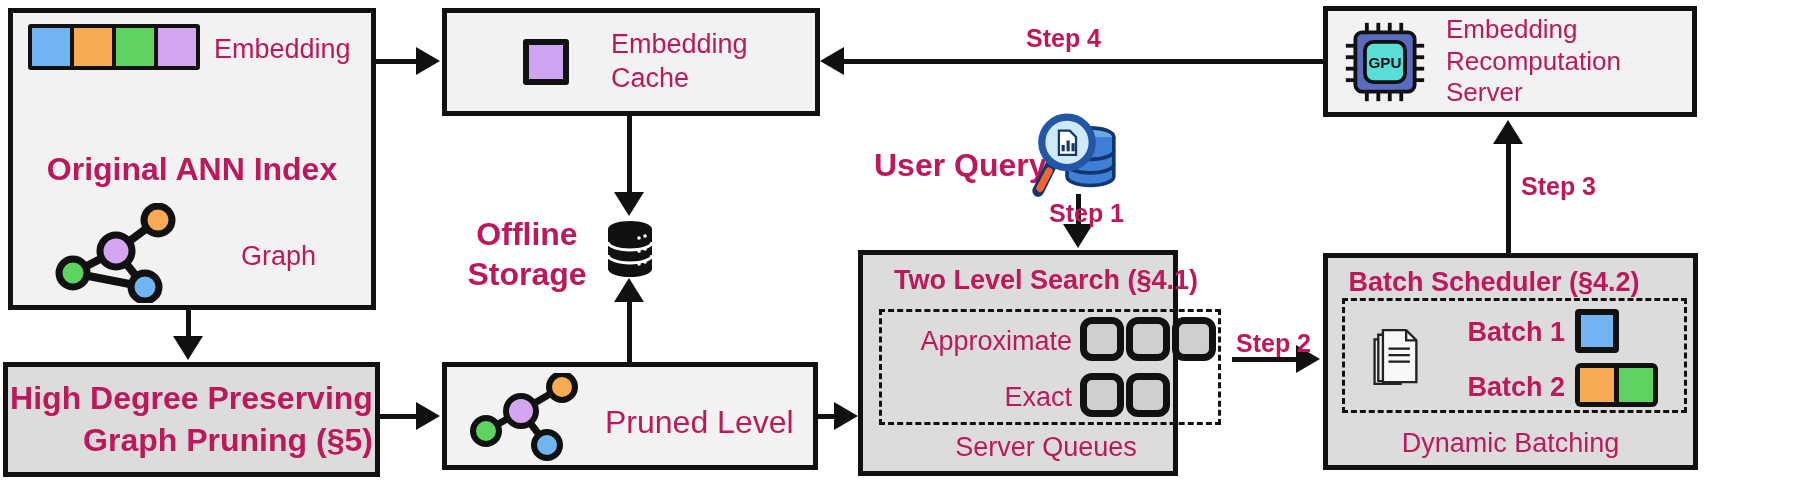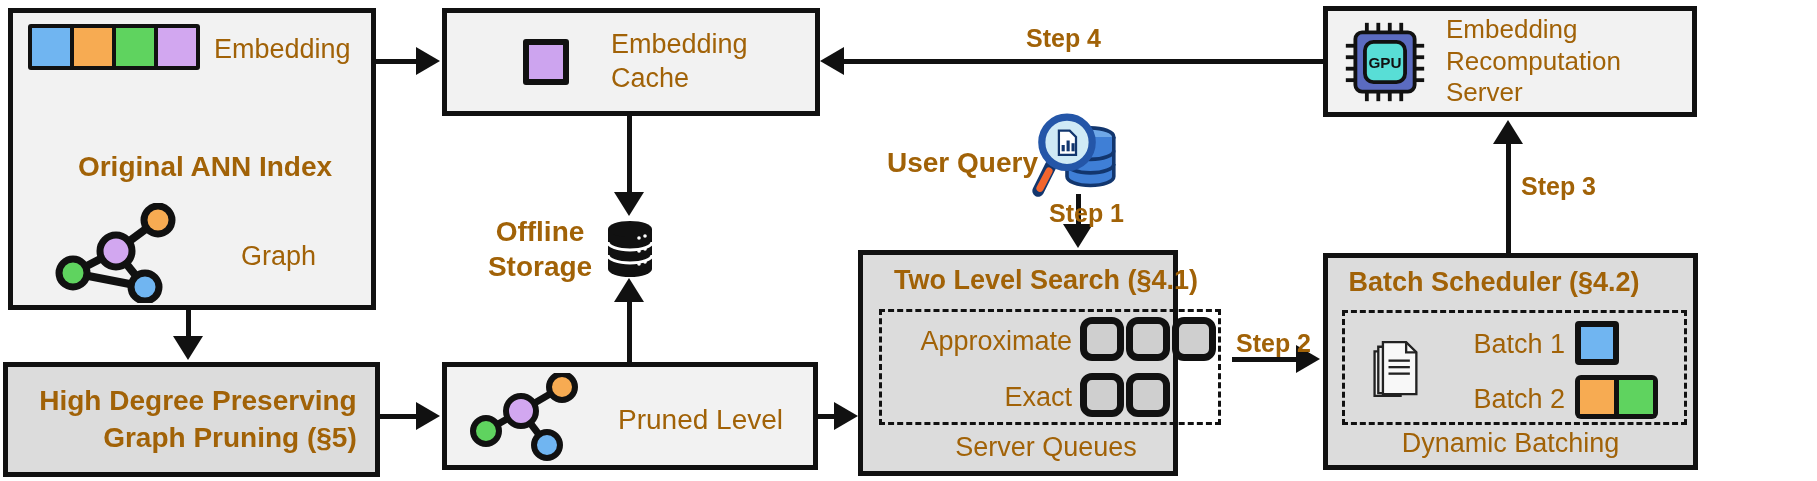--- a/index.html
+++ b/index.html
@@ -1,26 +1,26 @@
 <!DOCTYPE html>
 <html><head>
 <meta charset="utf-8">
 <style>
   html,body{margin:0;padding:0;background:#ffffff;}
   #canvas{
     position:relative;width:1817px;height:481px;background:#ffffff;overflow:hidden;
-    font-family:"Liberation Sans","DejaVu Sans",sans-serif;color:#a16207;
+    font-family:"Liberation Sans","DejaVu Sans",sans-serif;color:#be185d;
   }
   .box{position:absolute;border:5px solid #111;box-sizing:border-box;}
   .bg-light{background:#f2f2f2;}
   .bg-dark{background:#dcdcdc;}
   .abs{position:absolute;}
   .lbl{position:absolute;white-space:nowrap;}
   .f27{font-size:27px;}
-  .f28{font-size:28px;margin-left:13px;}
+  .f28{font-size:32px;}
   .bold{font-weight:bold;}
   .step{font-size:25px;font-weight:bold;}
   .center{text-align:center;}
 
   
   .aline{position:absolute;background:#111;}
   .ahead{position:absolute;width:0;height:0;}
   .ahead.right{border-top:14px solid transparent;border-bottom:14px solid transparent;border-left:24px solid #111;}
   .ahead.left{border-top:14px solid transparent;border-bottom:14px solid transparent;border-right:24px solid #111;}
   .ahead.down{border-left:15px solid transparent;border-right:15px solid transparent;border-top:24px solid #111;}
@@ -165,21 +165,21 @@
       <div class="qrow" style="left:198px;top:61px;">
         <div class="qslot"></div>
         <div class="qslot"></div>
       </div>
     </div>
     <div class="lbl f27" style="left:0;bottom:8px;width:366px;text-align:center;">Server Queues</div>
   </div>
 
   <div class="box bg-dark" style="left:1323px;top:253px;width:375px;height:217px;">
     <div class="lbl f27 bold" style="left:0;top:9px;width:332px;text-align:center;">Batch Scheduler (§4.2)</div>
-    <div class="dashed" style="left:14px;top:52px;width:345px;height:115px;">
+    <div class="dashed" style="left:14px;top:40px;width:345px;height:115px;font-weight:bold;">
       <svg class="abs" style="left:24px;top:22px;" width="52" height="68" viewBox="0 0 56 70">
         <path d="M6,16 h28 v48 h-28 z" fill="#f2f2f2" stroke="#222" stroke-width="2.5"></path>
         <path d="M10,11 h29 v50 h-29 z" fill="#f2f2f2" stroke="#222" stroke-width="2.5"></path>
         <path d="M15,6 h25 l11,11 v45 h-36 z" fill="#f8f8f8" stroke="#222" stroke-width="2.5"></path>
         <path d="M40,6 v11 h11" fill="none" stroke="#222" stroke-width="2.5"></path>
         <line x1="21" y1="26" x2="44" y2="26" stroke="#222" stroke-width="2.5"></line>
         <line x1="21" y1="33" x2="44" y2="33" stroke="#222" stroke-width="2.5"></line>
         <line x1="21" y1="40" x2="44" y2="40" stroke="#222" stroke-width="2.5"></line>
       </svg>
       <div class="lbl f27" style="left:86px;top:16px;width:134px;text-align:right;">Batch 1</div>

